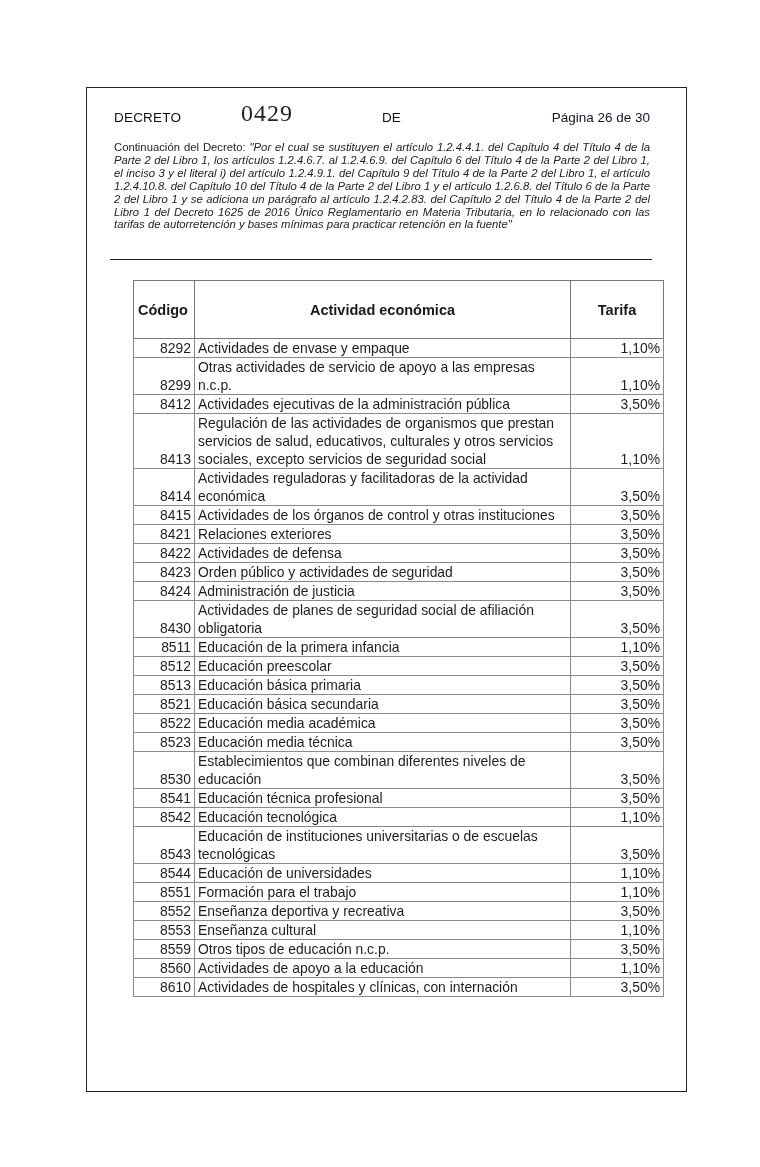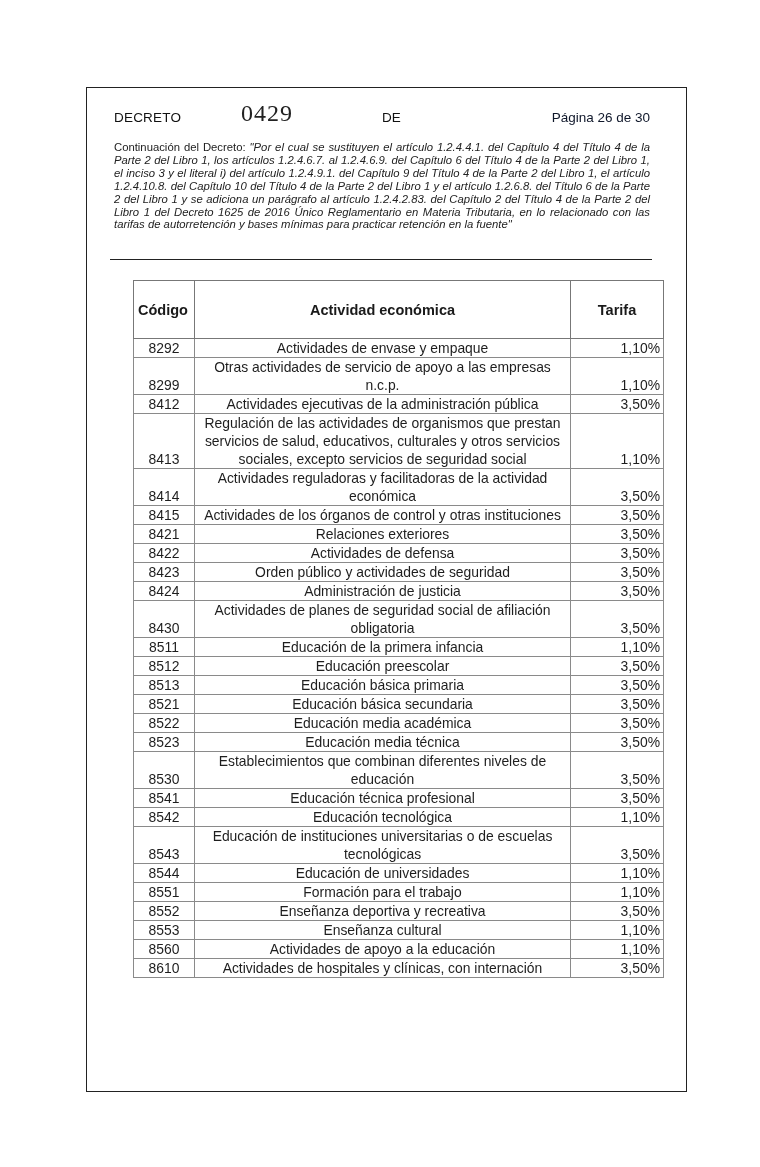--- a/index.html
+++ b/index.html
@@ -109,25 +109,25 @@
     table.tariff-table th.h-code { text-align: left; padding-left: 4px; }
     table.tariff-table th.h-act { text-align: center; }
     table.tariff-table th.h-rate { text-align: center; }
     table.tariff-table td {
       border: 1px solid #8a8a8a;
       padding: 0 3px;
       line-height: 18px;
       vertical-align: bottom;
     }
     table.tariff-table td.code {
-      text-align: center;
+      text-align: right;
       padding-right: 3px;
     }
     table.tariff-table td.act {
-      text-align: center;
+      text-align: left;
       padding-left: 3px;
     }
     table.tariff-table td.rate {
       text-align: right;
       padding-right: 3px;
     }
   </style>
 </head>
 <body>
 
@@ -277,20 +277,25 @@
         <td class="code">8552</td>
         <td class="act">Enseñanza deportiva y recreativa</td>
         <td class="rate">3,50%</td>
       </tr>
       <tr>
         <td class="code">8553</td>
         <td class="act">Enseñanza cultural</td>
         <td class="rate">1,10%</td>
       </tr>
       <tr>
+        <td class="code">8559</td>
+        <td class="act">Otros tipos de educación n.c.p.</td>
+        <td class="rate">3,50%</td>
+      </tr>
+      <tr>
         <td class="code">8560</td>
         <td class="act">Actividades de apoyo a la educación</td>
         <td class="rate">1,10%</td>
       </tr>
       <tr>
         <td class="code">8610</td>
         <td class="act">Actividades de hospitales y clínicas, con internación</td>
         <td class="rate">3,50%</td>
       </tr>
     </tbody>

